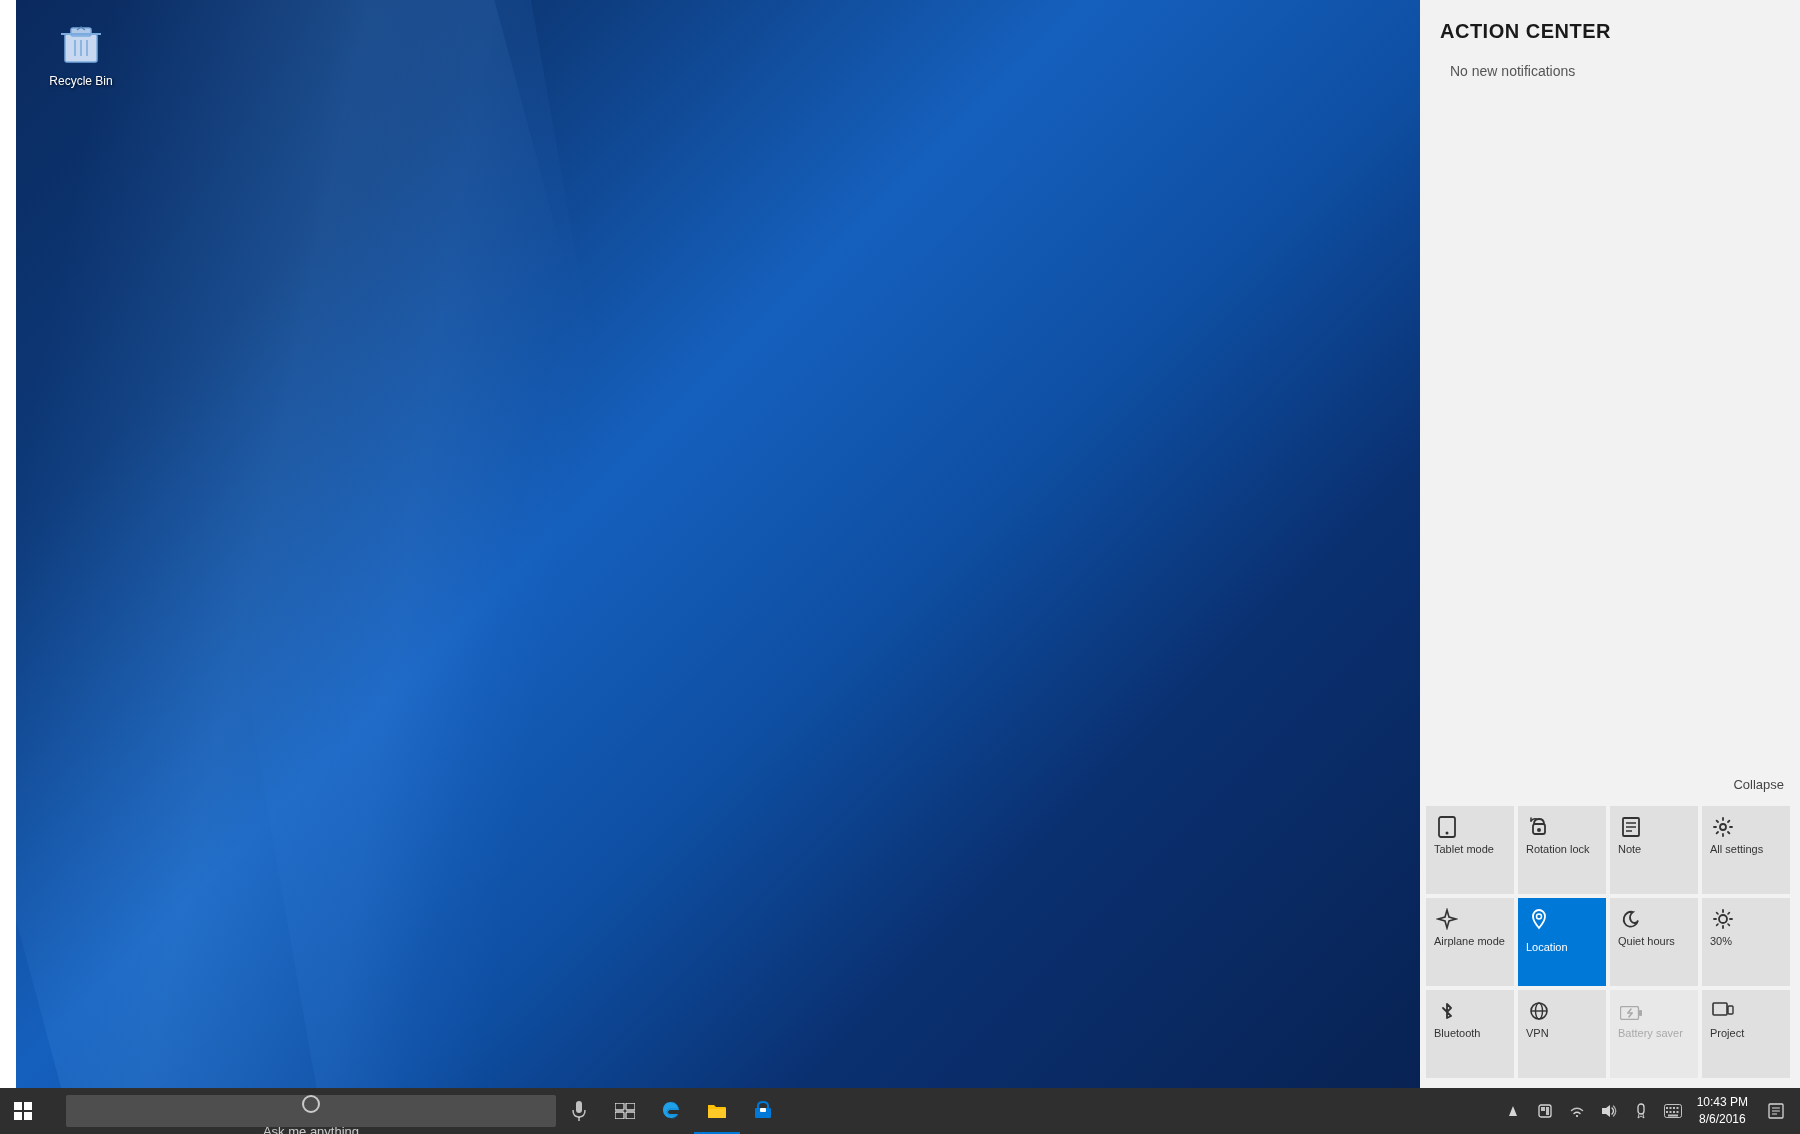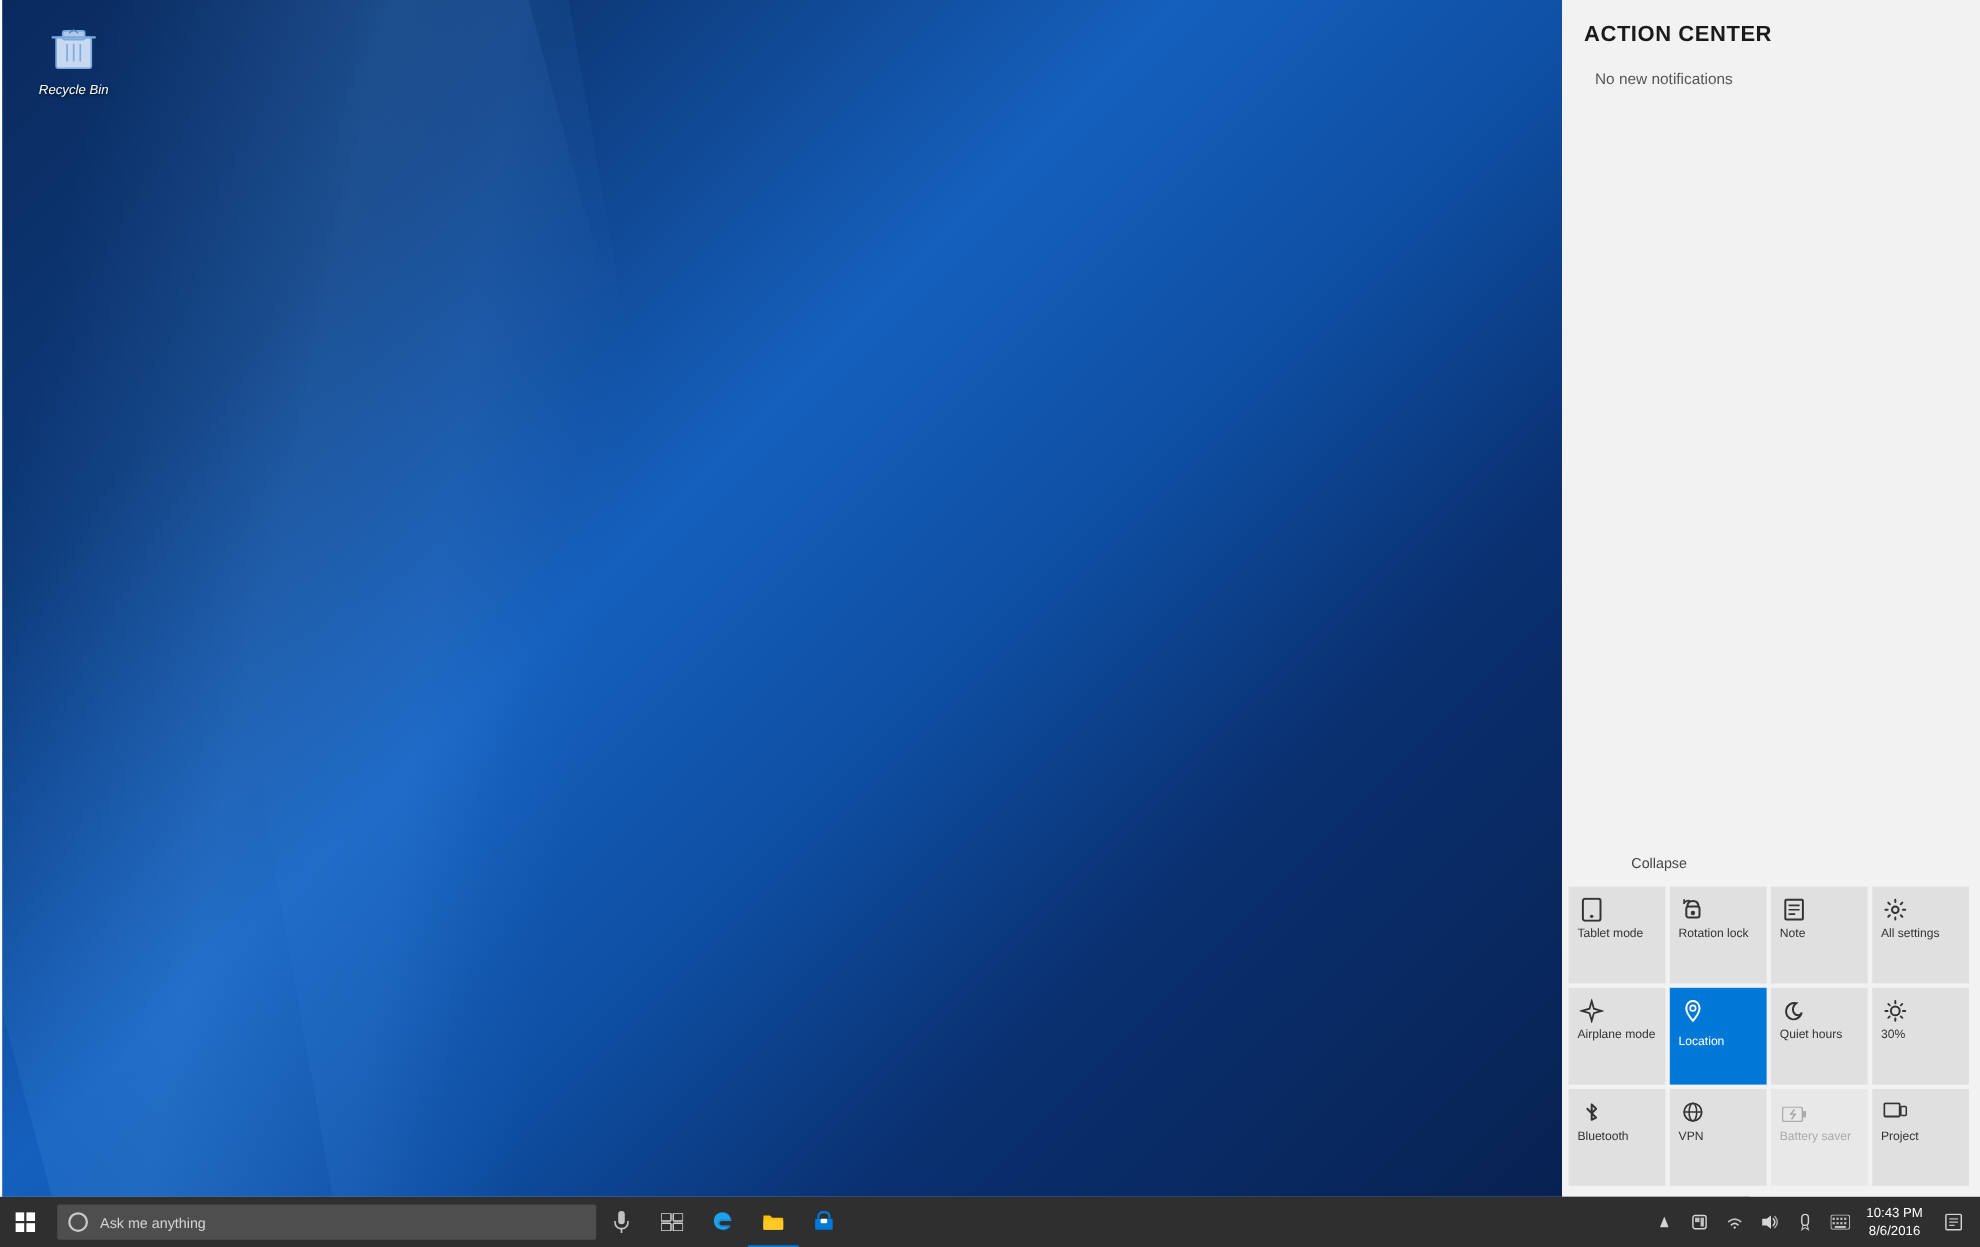--- a/index.html
+++ b/index.html
@@ -7,26 +7,25 @@
       width: 1800px;
       height: 1134px;
       overflow: hidden;
       font-family: 'Segoe UI', Arial, sans-serif;
       position: relative;
     }
 
     
     #desktop {
       position: absolute;
-      top: 0; left: 2px;
+      top: 0; left: 16px;
       width: 1589px;
       height: 1088px;
       background: linear-gradient(135deg, #0a2a5e 0%, #0d3a7a 20%, #1560bd 40%, #0e4fa3 55%, #0a3070 70%, #071e4a 100%);
       overflow: hidden;
-      font-style: italic;
     }
 
     
     #desktop::before {
       content: '';
       position: absolute;
       top: -200px; left: -100px;
       width: 700px; height: 1400px;
       background: linear-gradient(to bottom right, transparent 30%, rgba(100,180,255,0.18) 50%, transparent 70%);
       transform: rotate(-15deg);
@@ -84,20 +83,21 @@
       padding: 10px 30px;
       font-size: 14px;
       color: #555;
     }
 
     #action-center-spacer {
       flex: 1;
     }
 
     #collapse-btn {
+      text-align: right;
       padding: 8px 16px;
       font-size: 13px;
       color: #444;
       cursor: pointer;
       margin-left: 47px;
     }
 
     
     #quick-actions {
       padding: 4px 4px 8px 4px;
@@ -180,23 +180,24 @@
       font-size: 16px;
     }
 
     #search-box {
       display: flex;
       align-items: center;
       background: rgba(255,255,255,0.15);
       border-radius: 2px;
       height: 32px;
       width: 490px;
-      margin-left: 6px;
+      margin-left: 20px;
       padding: 0 10px;
       gap: 11px;
+      flex-direction: column;
     }
     #search-box .search-circle {
       width: 18px; height: 18px;
       border-radius: 50%;
       border: 2px solid rgba(255,255,255,0.7);
       flex-shrink: 0;
     }
     #search-box .search-text {
       color: rgba(255,255,255,0.75);
       font-size: 13px;

